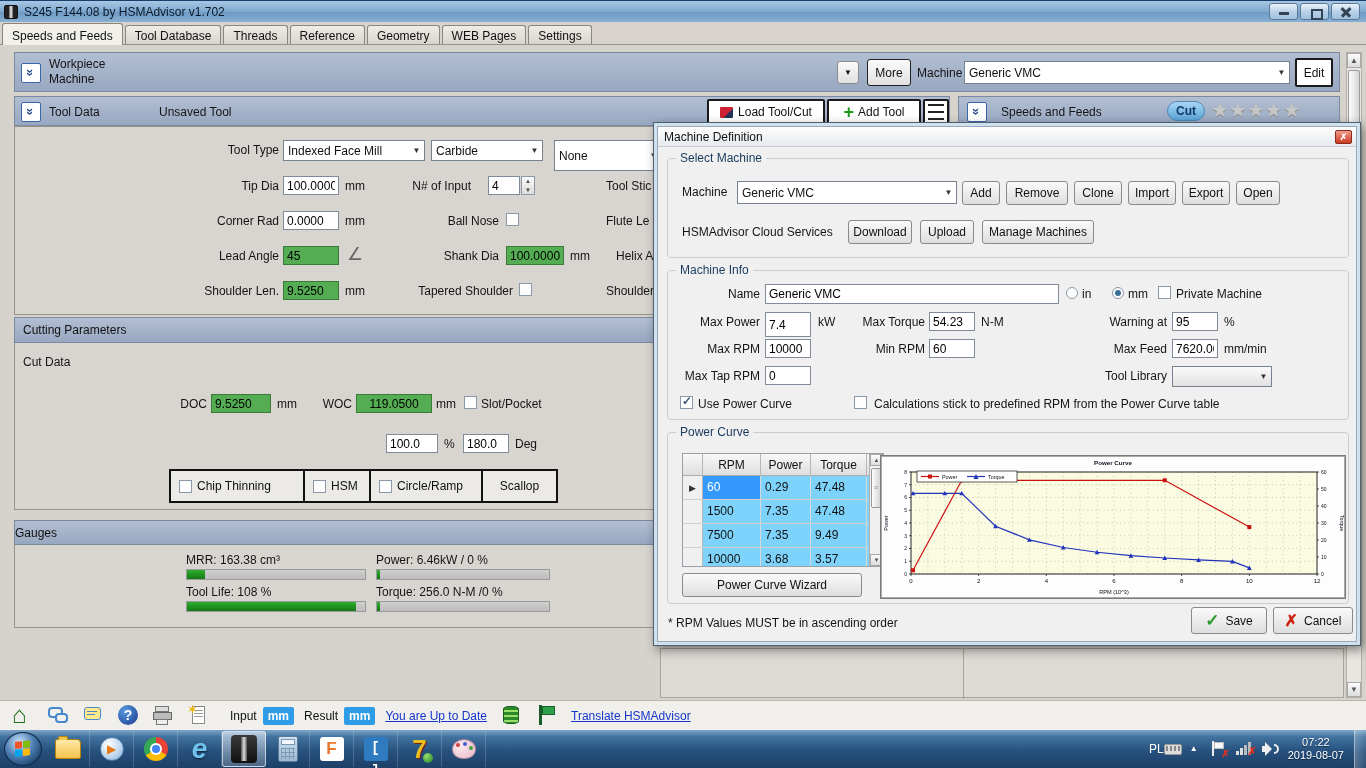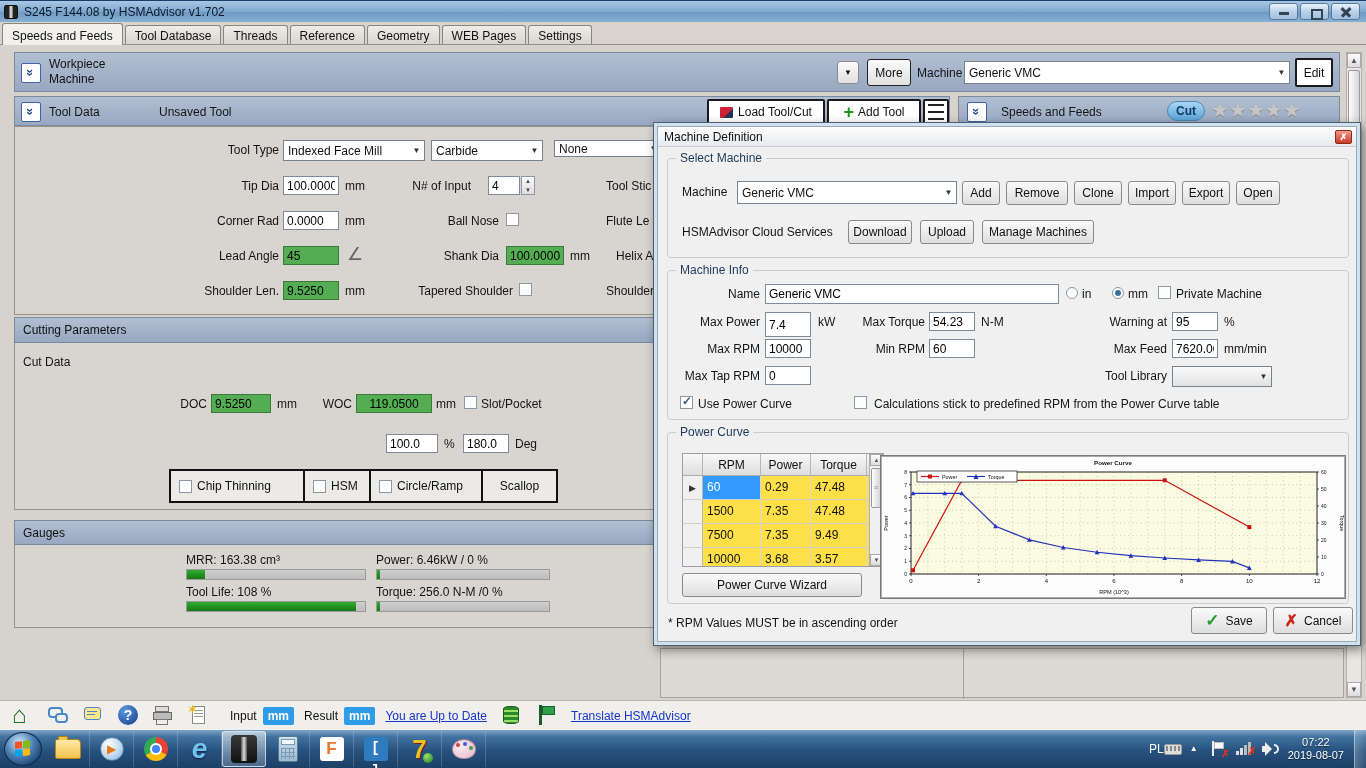--- a/index.html
+++ b/index.html
@@ -57,21 +57,21 @@
   
   #dialog{position:absolute;left:653px;top:122px;width:708px;height:524px;background:#cfe0ef;border:1px solid #51606e;padding:3px;box-shadow:3px 4px 10px rgba(0,0,0,.45)}
   #dlgin{position:relative;width:700px;height:516px;background:#f0f0f0;border:1px solid #9aa8b8}
   #dlgtitle{height:20px;background:linear-gradient(#fdfdfd,#e6eaee);border-bottom:1px solid #c8ccd0;display:flex;align-items:center;padding-left:6px}
   #dlgclose{position:absolute;right:4px;top:3px;width:17px;height:14px;background:linear-gradient(#f09a8a,#cc3a22);border:1px solid #8a2a1a;border-radius:2px;color:#fff;font-size:9px;line-height:13px;text-align:center;font-weight:bold}
   .group{position:absolute;border:1px solid #c4ccd4;border-radius:4px}
   .glegend{position:absolute;top:-8px;left:8px;background:#f0f0f0;padding:0 4px;color:#1a3a5c}
   .dbtn{position:absolute;background:linear-gradient(#fafafa,#dedede);border:1px solid #8a8a8a;border-radius:3px;display:flex;align-items:center;justify-content:center}
 
   
-  #pctable{position:absolute;left:14px;top:20px;width:202px;height:114px;background:#fde047;border:1px solid #9aa0a8;overflow:hidden}
+  #pctable{position:absolute;left:14px;top:20px;width:202px;height:114px;background:#7dd3fc;border:1px solid #9aa0a8;overflow:hidden}
   .pch{display:flex;height:22px;background:linear-gradient(#f8f8f8,#dedede);border-bottom:1px solid #aeaeae}
   .pch div{border-right:1px solid #b6b6b6;display:flex;align-items:center;justify-content:center;font-size:12px}
   .pcr{display:flex;height:24px;border-bottom:1px solid #cfcfcf}
   .pcm{width:20px;background:#f0f0f0;border-right:1px solid #b6b6b6;color:#333;font-size:9px;display:flex;align-items:center;justify-content:center}
   .pcc{border-right:1px solid #d8d8d8;padding:4px 4px 0;font-size:12px}
   .pcc.sel{background:#3399ff;color:#fff}
   .c0{width:58px}.c1{width:50px}.c2{width:56px}
   #pcsb{position:absolute;right:0;top:0;width:14px;height:112px;background:#f0f0f0;border-left:1px solid #b0b0b0}
 
   #chartbox{position:absolute;left:212px;top:22px;width:466px;height:144px;background:#fff;border:1px solid #7a7a7a}
@@ -171,21 +171,21 @@
   <div class="abs panel" style="left:14px;top:126px;width:936px;height:189px">
     <span class="lbl" style="left:150px;top:16px;width:114px">Tool Type</span>
     <div class="combo" style="left:268px;top:13px;width:142px;height:21px">
         <span class="ct">Indexed Face Mill</span>
         <span class="ca">▼</span>
       </div>
     <div class="combo" style="left:416px;top:13px;width:112px;height:21px">
         <span class="ct">Carbide</span>
         <span class="ca">▼</span>
       </div>
-    <div class="combo" style="left:539px;top:13px;width:108px;height:17px">
+    <div class="combo" style="left:539px;top:13px;width:108px;height:31px">
         <span class="ct">None</span>
         <span class="ca">▼</span>
       </div>
 
     <span class="lbl" style="left:150px;top:52px;width:114px">Tip Dia</span>
     <input class="inp" style="left: 268px; top: 49px; width: 56px; height: 19px;" value="100.0000">
     <span class="llbl" style="left:330px;top:52px">mm</span>
     <span class="lbl" style="left:350px;top:52px;width:106px">N# of Input</span>
     <input class="inp" style="left: 473px; top: 49px; width: 32px; height: 19px;" value="4">
     <span class="abs" style="left:506px;top:49px;width:14px;height:19px;border:1px solid #8a98a8;background:linear-gradient(#fafafa,#ddd);font-size:6px;text-align:center;line-height:9px;color:#444">▲<br>▼</span>
@@ -244,21 +244,21 @@
           <span class="cb" style="position:static"></span>
           <span>Circle/Ramp</span>
         </div>
       <div style="flex:1;display:flex;align-items:center;justify-content:center">
           <span>Scallop</span>
         </div>
     </div>
   </div>
 
   <div class="abs panel" style="left:14px;top:520px;width:936px;height:108px">
-    <div class="hdrbar" style="height:25px;padding-left:8px;margin:-1px">
+    <div class="hdrbar" style="height:25px;margin:-1px">
       <span>Gauges</span>
     </div>
     <span class="llbl" style="left:171px;top:32px">MRR: 163.38 cm³</span>
     <div class="gbar" style="left:171px;top:48px;width:180px">
         <div class="gfill" style="width: 10%;"></div>
       </div>
     <span class="llbl" style="left:361px;top:32px">Power: 6.46kW / 0 %</span>
     <div class="gbar" style="left:361px;top:48px;width:174px">
         <div class="gfill" style="width: 2%;"></div>
       </div>

